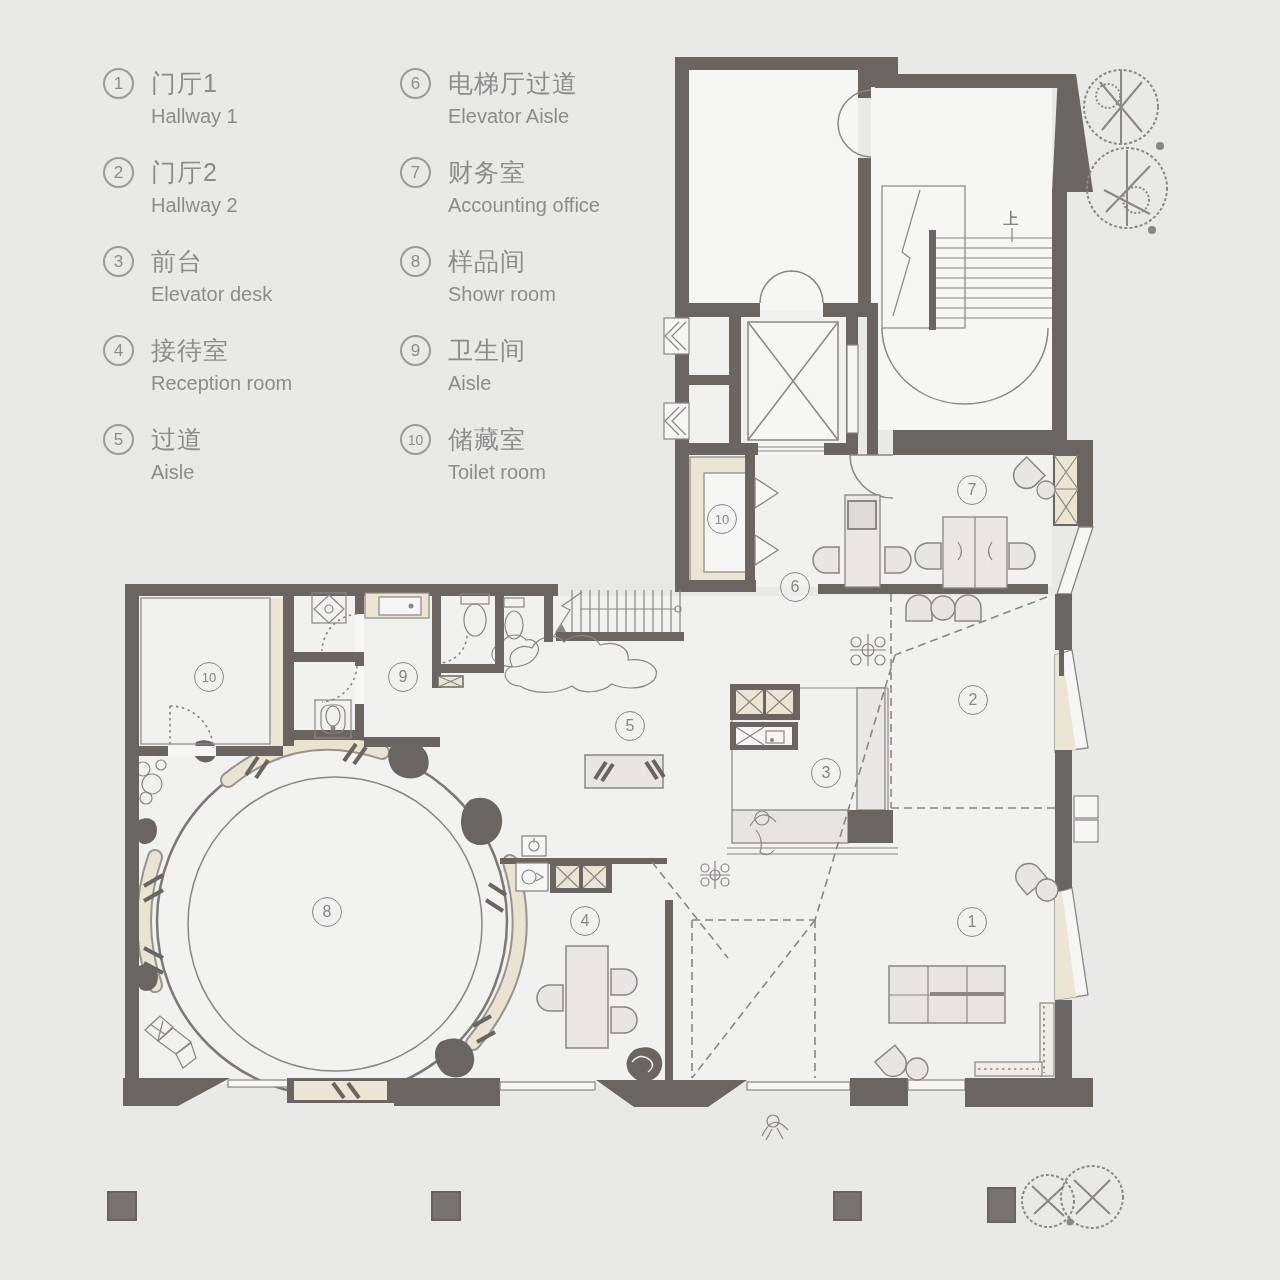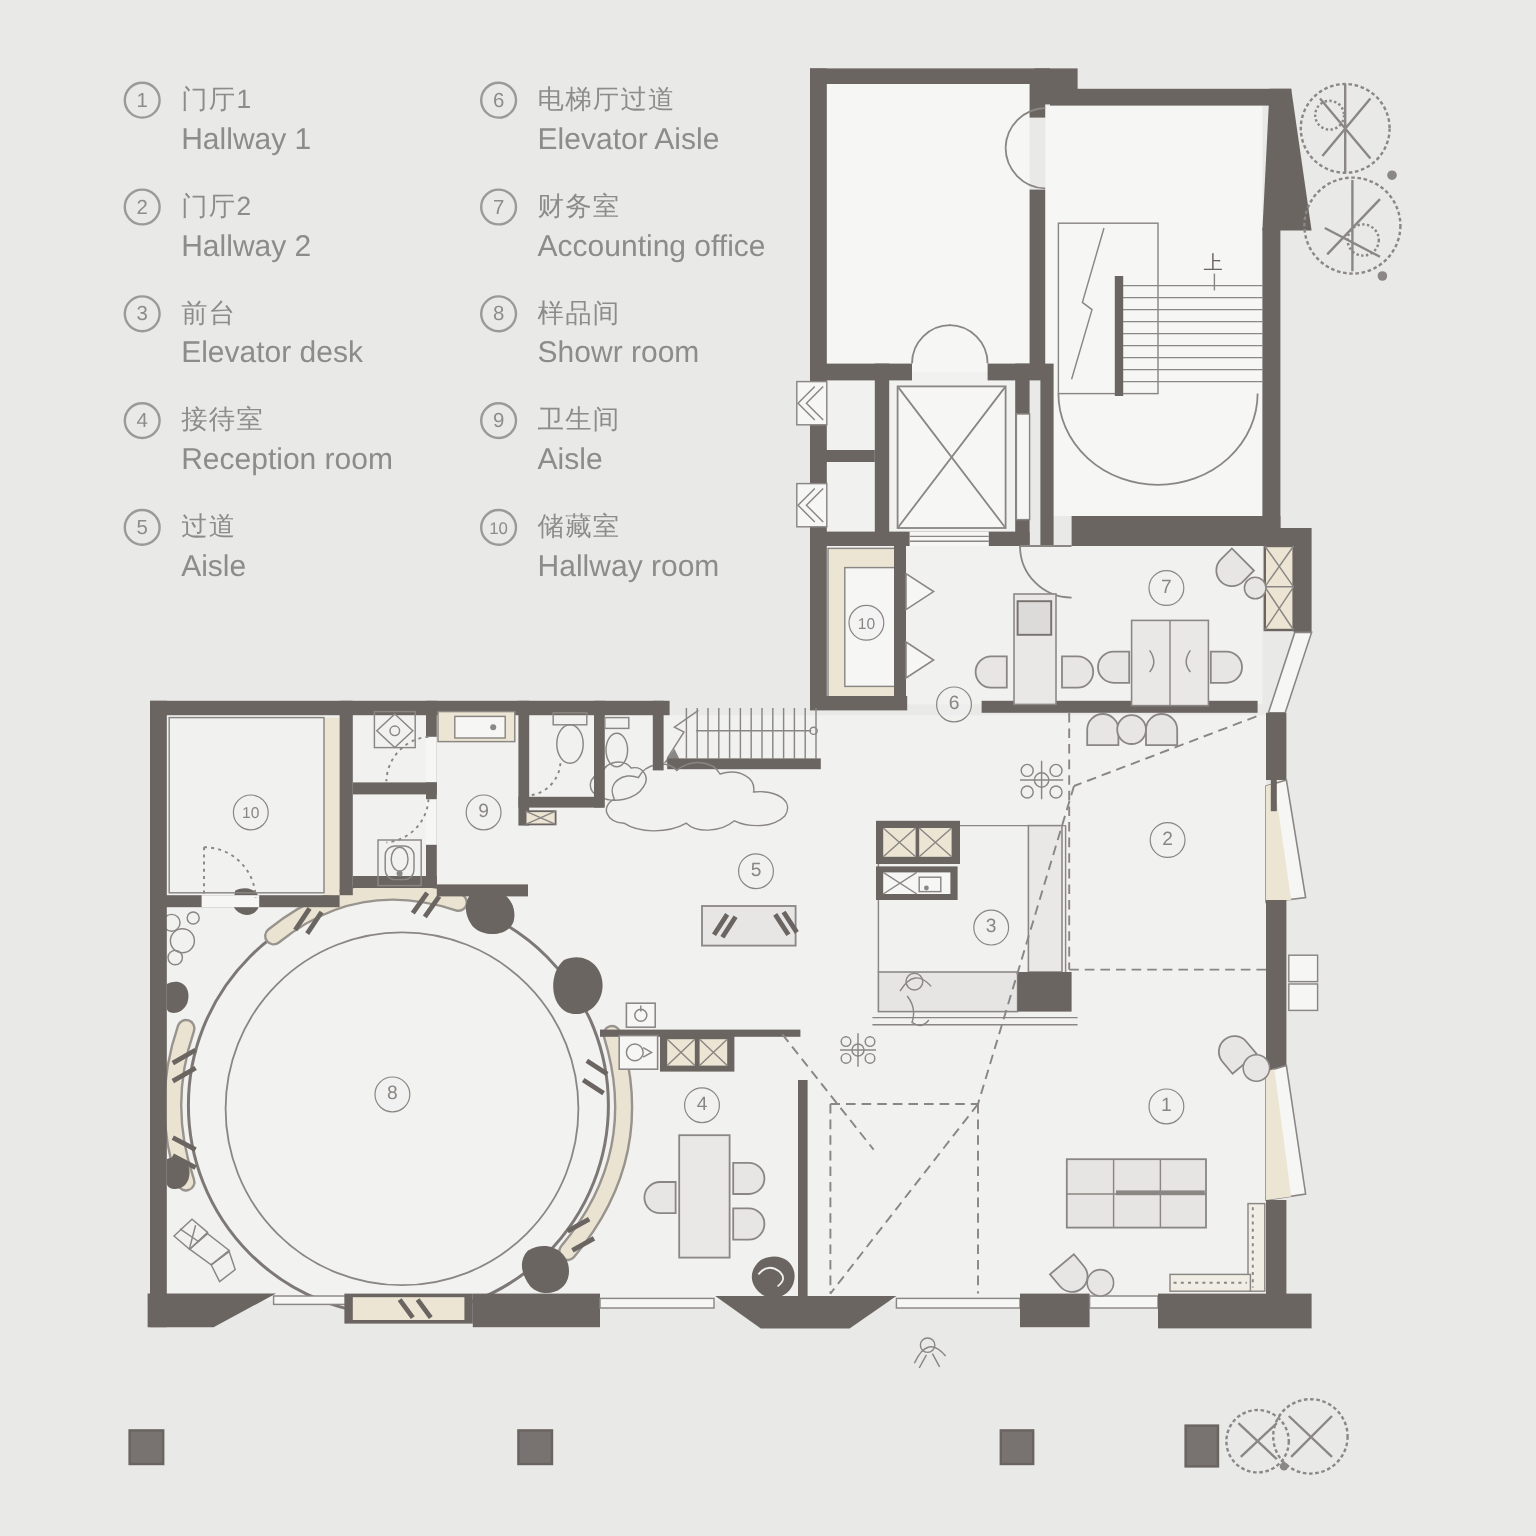--- a/index.html
+++ b/index.html
@@ -8,22 +8,22 @@
   #plan-svg{position:absolute;left:0;top:0;}
 
   
   .lg-col{position:absolute;top:66px;width:310px;}
   #lg-col-1{left:103px;} #lg-col-2{left:400px;}
   .lg-item{display:flex;gap:17px;margin-bottom:22px;color:#8c8c8c;}
   .lg-num{box-sizing:border-box;width:31px;height:31px;border:2px solid #9a9a9a;border-radius:50%;
           display:flex;align-items:center;justify-content:center;font-size:17px;flex:0 0 31px;
           margin-top:2px;color:#8c8c8c;}
   .lg-num.two{font-size:14px;}
-  .lg-zh{font-size:22px;line-height:34px;letter-spacing:1px;}
-  .lg-en{font-size:25px;line-height:33px;}
+  .lg-zh{font-size:25px;line-height:34px;letter-spacing:1px;}
+  .lg-en{font-size:20px;line-height:33px;}
 
   
   .plan-label{position:absolute;box-sizing:border-box;width:30px;height:30px;border:1.7px solid #8a8683;
       border-radius:50%;display:flex;align-items:center;justify-content:center;font-size:16px;
       color:#8a8683;background:rgba(241,241,240,.55);}
   .plan-label.two{font-size:13px;}
 
   
   .w{fill:#6b6561;}                                   
   .flr{fill:#f1f1f0;}
@@ -517,21 +517,21 @@
           <span class="lg-num">9</span>
           <div>
             <div class="lg-zh">卫生间</div>
             <div class="lg-en">Aisle</div>
           </div>
         </div>
         <div class="lg-item">
           <span class="lg-num two">10</span>
           <div>
             <div class="lg-zh">储藏室</div>
-            <div class="lg-en">Hallway room</div>
+            <div class="lg-en">Toilet room</div>
           </div>
         </div>
       </div>
 </div>
 
 <div id="plan-labels">
       <div class="plan-label" style="left: 957px; top: 907px;">1</div>
       <div class="plan-label" style="left: 958px; top: 685px;">2</div>
       <div class="plan-label" style="left: 811px; top: 758px;">3</div>
       <div class="plan-label" style="left: 570px; top: 906px;">4</div>

